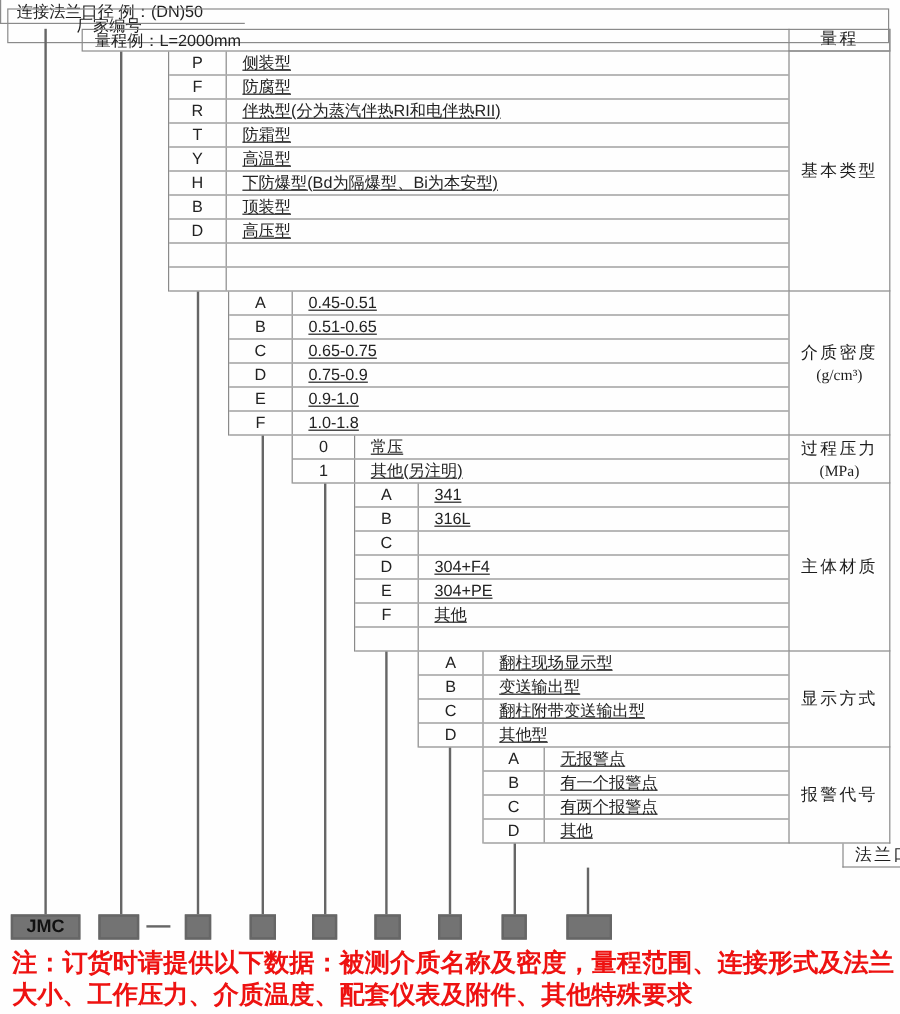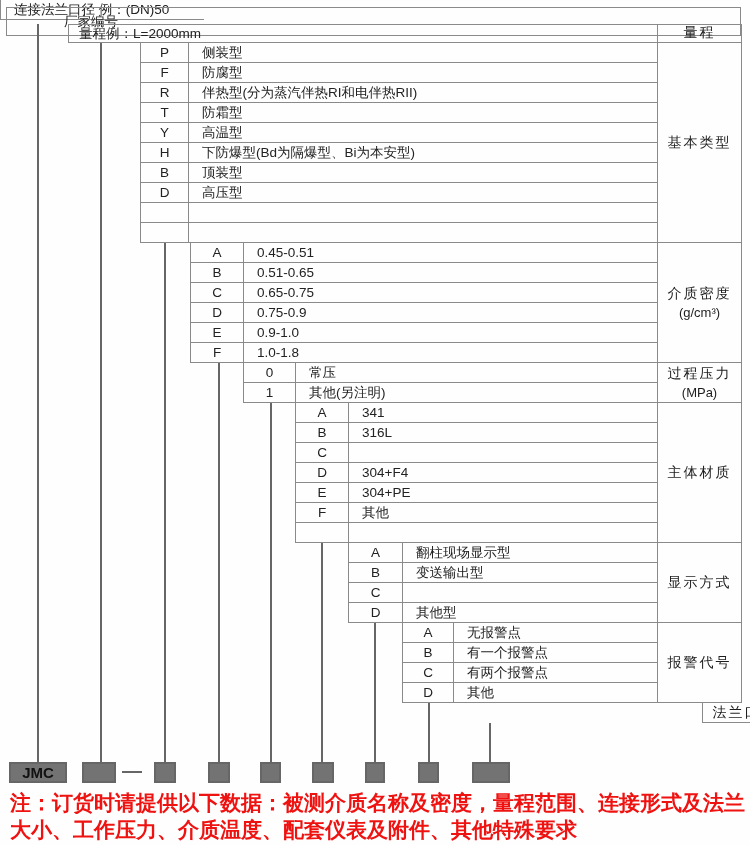--- a/index.html
+++ b/index.html
@@ -13,35 +13,35 @@
   #mfr-row .t{padding-left:57px;font-size:13.5px;}
   
   #range-row{left:68px;top:24px;width:674px;height:19px;display:flex;align-items:center;}
   #range-row .t{padding-left:10px;font-size:13.5px;}
   
   .sec{position:absolute;box-sizing:border-box;border-left:1px solid #8a8a8a;}
   .row{display:flex;height:20px;box-sizing:border-box;border-bottom:1px solid #8a8a8a;
        align-items:stretch;font-size:13.5px;}
   .code{display:flex;align-items:center;justify-content:center;
         border-right:1px solid #8a8a8a;box-sizing:border-box;}
-  .desc{flex:1;display:flex;align-items:center;padding-left:13px;}
+  .desc{flex:1;display:flex;align-items:center;padding-left:13px;text-decoration:underline;}
   #sec-basic  {left:140px;top:43px; width:517px;}  #sec-basic  .code{width:48px;}
   #sec-density{left:190px;top:243px;width:467px;}  #sec-density.sec .code{width:53px;}
   #sec-press  {left:243px;top:363px;width:414px;}  #sec-press  .code{width:52px;}
   #sec-mat    {left:295px;top:403px;width:362px;}  #sec-mat    .code{width:53px;}
   #sec-disp   {left:348px;top:543px;width:309px;}  #sec-disp   .code{width:54px;}
   #sec-alarm  {left:402px;top:623px;width:255px;}  #sec-alarm  .code{width:51px;}
   #flange-row{left:453px;top:703px;width:204px;height:20px;box-sizing:border-box;
       border-left:1px solid #8a8a8a;border-bottom:1px solid #8a8a8a;
       display:flex;align-items:center;padding-left:13px;font-size:13.5px;}
   
   .side{position:absolute;left:657px;width:85px;box-sizing:border-box;
         border:solid #8a8a8a;border-width:0 1px 1px 1px;
         display:flex;flex-direction:column;align-items:center;justify-content:center;
-        font-family:Liberation Sans, sans-serif;font-size:14px;letter-spacing:2px;color:#1d1d1d;}
+        font-family:Liberation Serif, serif;font-size:14px;letter-spacing:2px;color:#1d1d1d;}
   .side .sub{letter-spacing:0;font-size:13px;margin-top:2px;}
   #side-range {top:24px;height:19px;}
   #side-basic {top:43px;height:200px;}
   #side-density{top:243px;height:120px;}
   #side-press {top:363px;height:40px;}
   #side-mat   {top:403px;height:140px;}
   #side-disp  {top:543px;height:80px;}
   #side-alarm {top:623px;height:80px;}
   #side-flange{top:703px;height:20px;margin-left:45px;}
   
@@ -183,20 +183,21 @@
     <div class="row">
         <div class="code">A</div>
         <div class="desc">翻柱现场显示型</div>
       </div>
     <div class="row">
         <div class="code">B</div>
         <div class="desc">变送输出型</div>
       </div>
     <div class="row">
         <div class="code">C</div>
+        <div class="desc">翻柱附带变送输出型</div>
       </div>
     <div class="row">
         <div class="code">D</div>
         <div class="desc">其他型</div>
       </div>
   </div>
 
   <div class="sec" id="sec-alarm">
     <div class="row">
         <div class="code">A</div>

